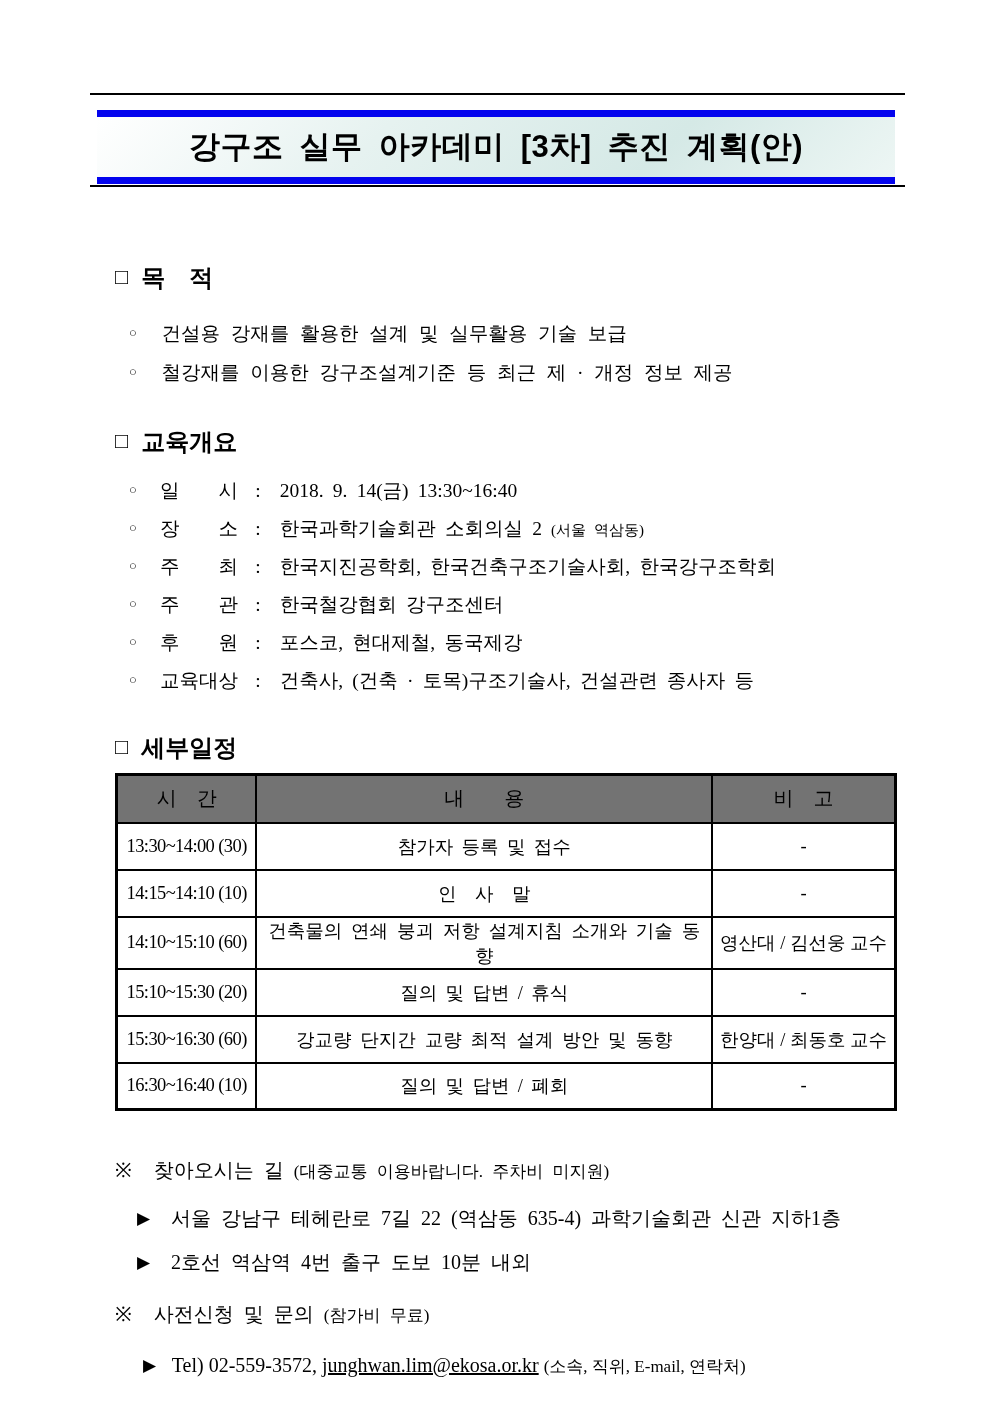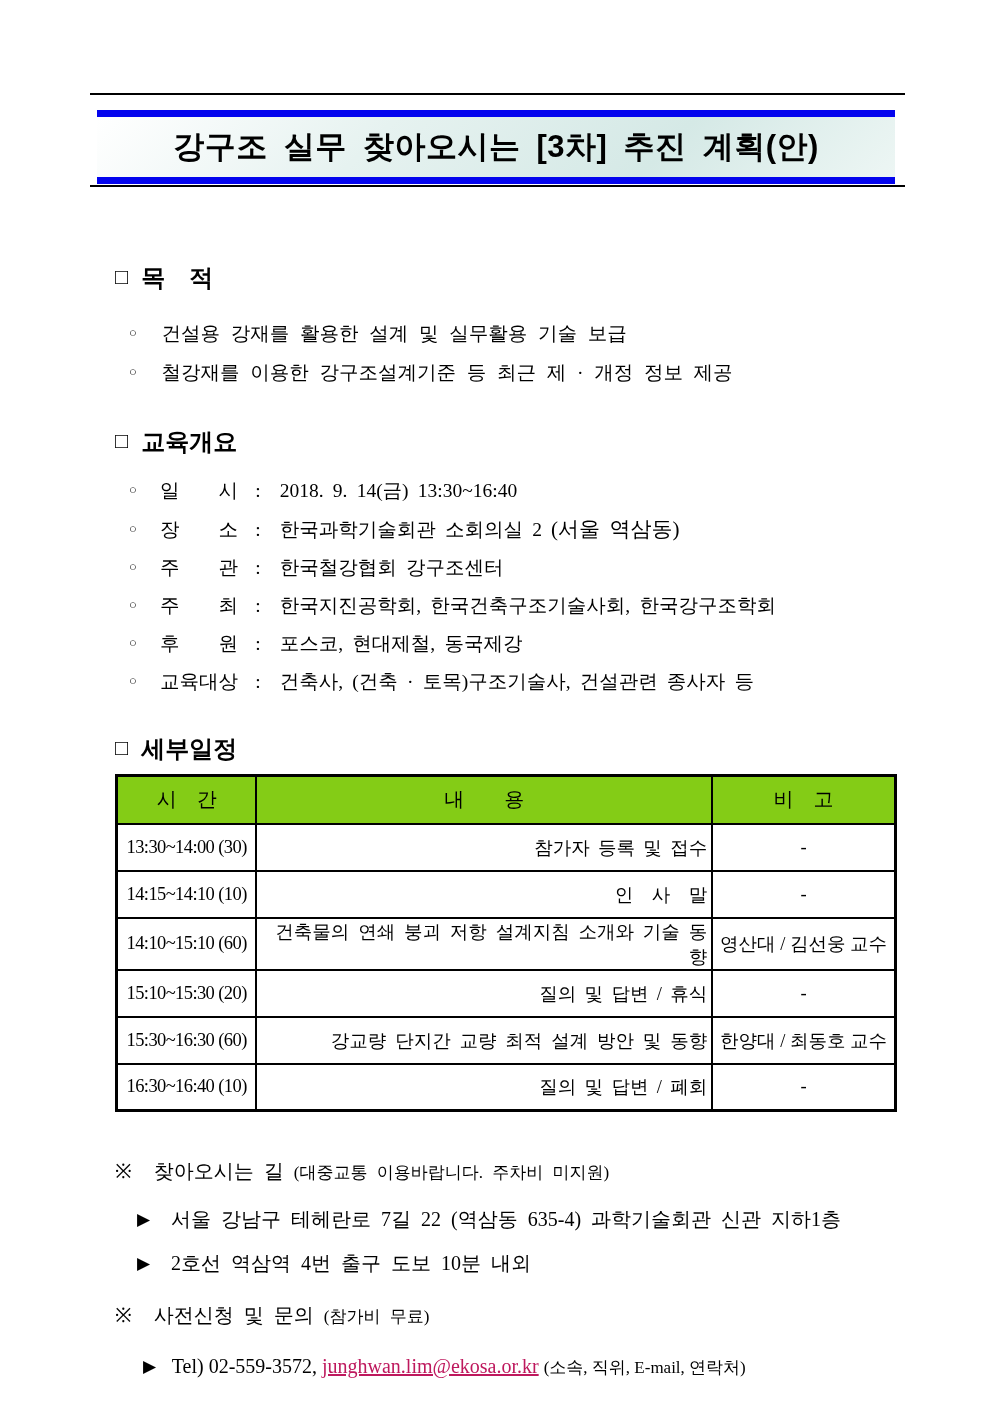--- a/index.html
+++ b/index.html
@@ -41,60 +41,60 @@
 
   .purpose { margin-top: 76px; }
   .plain-list { margin: 22px 0 0 0; padding: 0 0 0 14px; list-style: none; font-size: 19.5px; word-spacing: 0.3em; }
   .plain-list li { line-height: 37px; }
 
   .overview { margin-top: 34px; }
   .ov-list { margin-top: 16px; padding-left: 14px; font-size: 19.5px; }
   .ov-item { line-height: 36px; word-spacing: 0.22em; }
   .ov-label { word-spacing: 0; }
   .ov-colon { margin: 0 10px 0 8px; }
-  .ov-note { font-size: 21px; }
+  .ov-note { font-size: 15px; }
 
   .schedule { margin-top: 32px; }
   table.sched {
     margin-top: 10px; width: 782px;
     border-collapse: collapse; text-align: center;
     border: 3px solid #000;
   }
   table.sched th, table.sched td { border: 2px solid #000; padding: 0 4px; }
   table.sched th {
-    background: #84cc16; height: 48px;
+    background: #737373; height: 48px;
     font-weight: normal; font-size: 20px;
   }
   table.sched td { height: 47px; font-size: 18.5px; }
   td.time { font-size: 15.5px; letter-spacing: -0.6px; width: 140px; }
-  td.content { width: 458px; word-spacing: 0.2em; text-align: right; }
+  td.content { width: 458px; word-spacing: 0.2em; }
   td.lecture { font-family: "Liberation Sans", sans-serif; font-weight: normal; font-size: 17.5px; }
   td.remark { width: 184px; font-size: 16.5px; }
 
   .note-sec { margin-top: 44px; margin-left: 25px; font-size: 20px; }
   .note-head { line-height: 30px; word-spacing: 0.25em; }
   .refmark { margin-right: 12px; }
   .inline-note { font-size: 17px; }
   .arrow-items { margin-top: 10px; padding-left: 22px; }
   .arrow-item { line-height: 42px; word-spacing: 0.25em; }
   .arrow { font-size: 17px; margin-right: 11px; position: relative; top: -1px; }
 
   .registration { margin-top: 14px; }
   .reg-tel { margin-top: 14px; padding-left: 28px; line-height: 40px; }
-  a.email { color: #be185d; text-decoration: underline; }
+  a.email { color: #000000; text-decoration: underline; }
   .reg-suffix { font-size: 17px; }
 </style>
 </head>
 <body>
 
 <div class="page">
 
   <div class="rule"></div>
   <div class="banner">
-    <h1>강구조 실무 찾아오시는 [3차] 추진 계획(안)</h1>
+    <h1>강구조 실무 아카데미 [3차] 추진 계획(안)</h1>
   </div>
   <div class="rule"></div>
 
   <section class="sec purpose">
     <h2 class="sec-head">
       <span class="sq">□</span>
       <span>목　적</span>
     </h2>
     <ul class="plain-list">
       <li>
@@ -122,29 +122,29 @@
       </div>
       <div class="ov-item">
         <span class="circ">○</span>
         <span class="ov-label">장　　소</span>
         <span class="ov-colon">:</span>
         <span>한국과학기술회관 소회의실 2</span>
         <span class="ov-note">(서울 역삼동)</span>
       </div>
       <div class="ov-item">
         <span class="circ">○</span>
+        <span class="ov-label">주　　최</span>
+        <span class="ov-colon">:</span>
+        <span>한국지진공학회, 한국건축구조기술사회, 한국강구조학회</span>
+      </div>
+      <div class="ov-item">
+        <span class="circ">○</span>
         <span class="ov-label">주　　관</span>
         <span class="ov-colon">:</span>
         <span>한국철강협회 강구조센터</span>
-      </div>
-      <div class="ov-item">
-        <span class="circ">○</span>
-        <span class="ov-label">주　　최</span>
-        <span class="ov-colon">:</span>
-        <span>한국지진공학회, 한국건축구조기술사회, 한국강구조학회</span>
       </div>
       <div class="ov-item">
         <span class="circ">○</span>
         <span class="ov-label">후　　원</span>
         <span class="ov-colon">:</span>
         <span>포스코, 현대제철, 동국제강</span>
       </div>
       <div class="ov-item">
         <span class="circ">○</span>
         <span class="ov-label">교육대상</span>

